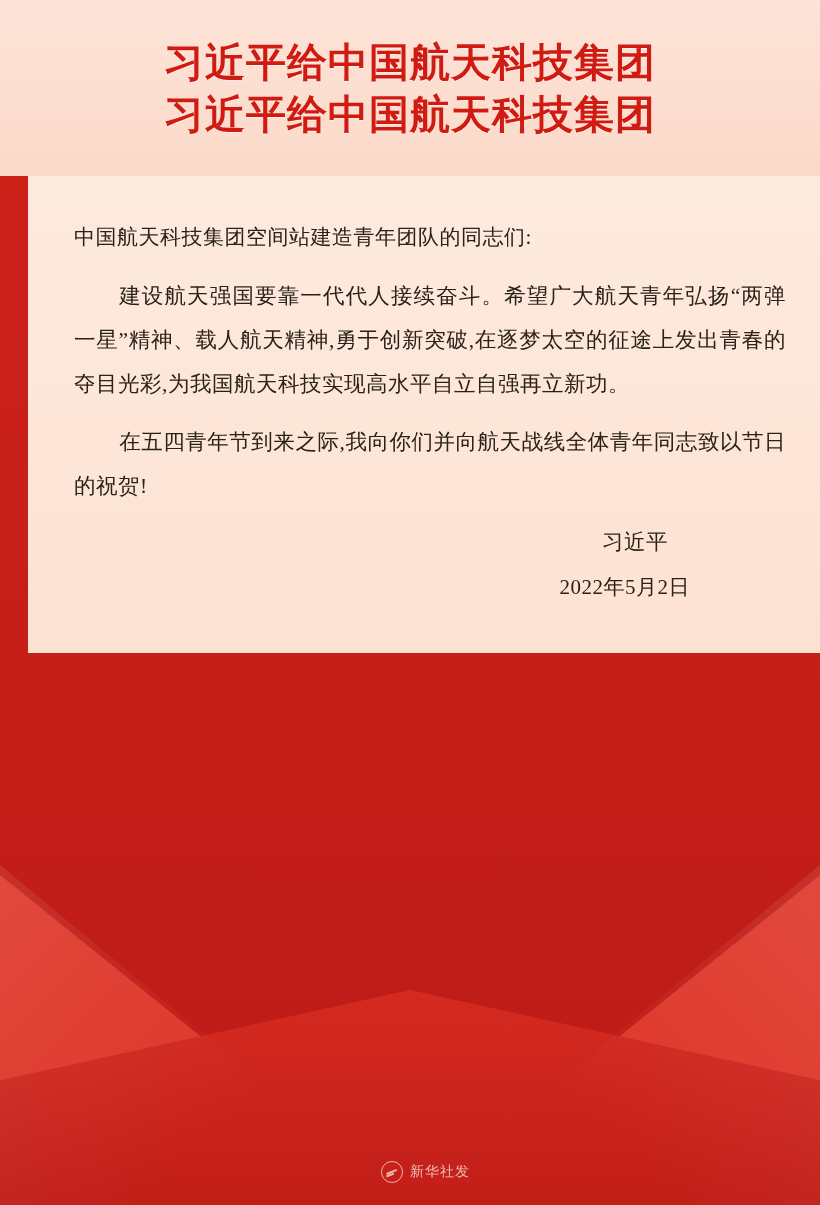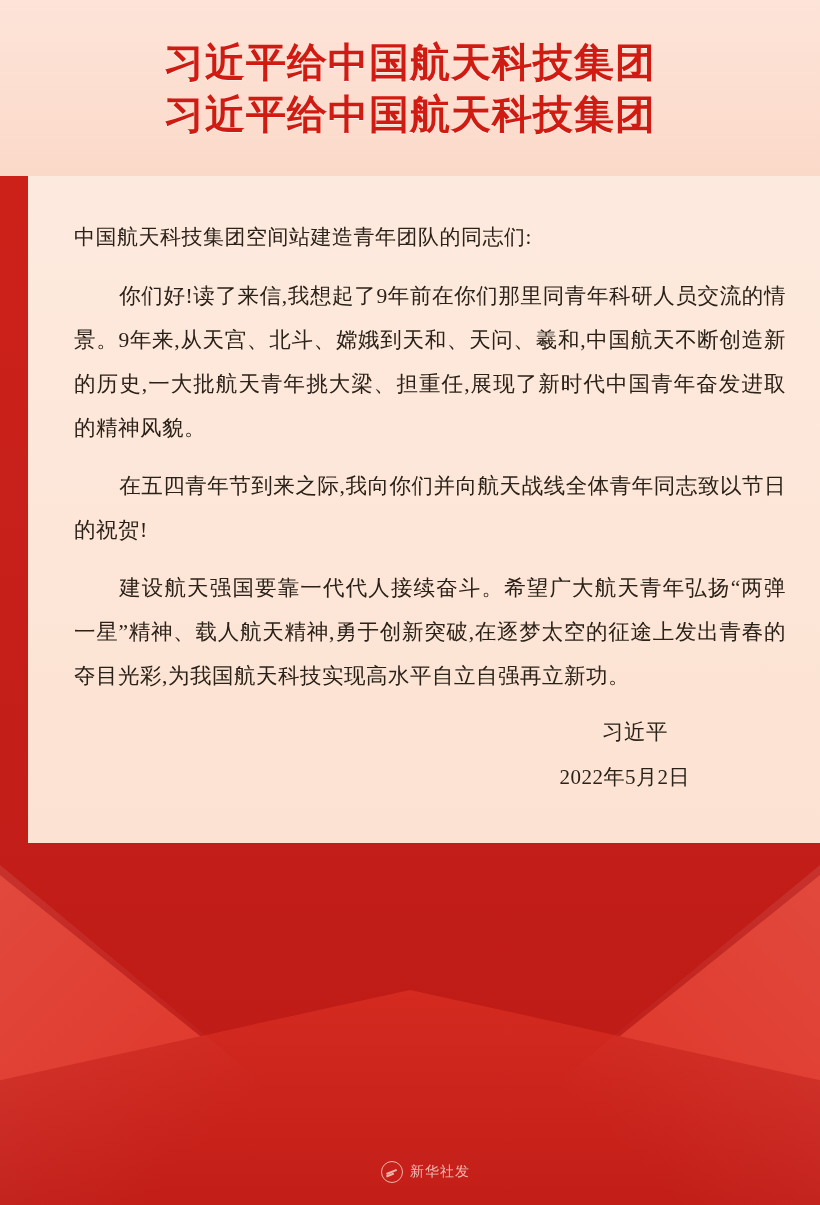--- a/index.html
+++ b/index.html
@@ -205,23 +205,22 @@
     <div class="flap-shadow-r"></div>
   </div>
 
   <div class="title-band">
     <div class="title-line">习近平给中国航天科技集团</div>
     <div class="title-line">习近平给中国航天科技集团</div>
   </div>
 
   <div class="letter">
     <div class="salutation">中国航天科技集团空间站建造青年团队的同志们:</div>
-    <p class="para">你们好!读了来信,我想起了9年前在你们那里同青年科研人员交流的情景。9年来,从天宫、北斗、嫦娥到天和、天问、羲和,中国航天不断创造新的历史,一大批航天青年挑大梁、担重任,展现了新时代中国青年奋发进取的精神风貌。</p>
+    <p class="para">建设航天强国要靠一代代人接续奋斗。希望广大航天青年弘扬“两弹一星”精神、载人航天精神,勇于创新突破,在逐梦太空的征途上发出青春的夺目光彩,为我国航天科技实现高水平自立自强再立新功。</p>
     <p class="para">在五四青年节到来之际,我向你们并向航天战线全体青年同志致以节日的祝贺!</p>
-    <p class="para">建设航天强国要靠一代代人接续奋斗。希望广大航天青年弘扬“两弹一星”精神、载人航天精神,勇于创新突破,在逐梦太空的征途上发出青春的夺目光彩,为我国航天科技实现高水平自立自强再立新功。</p>
     <div class="signature">习近平</div>
     <div class="sign-date">2022年5月2日</div>
   </div>
 
   <div class="credit">
     <span class="credit-logo"></span>
     <span class="credit-text">新华社发</span>
   </div>
 
 </div>

